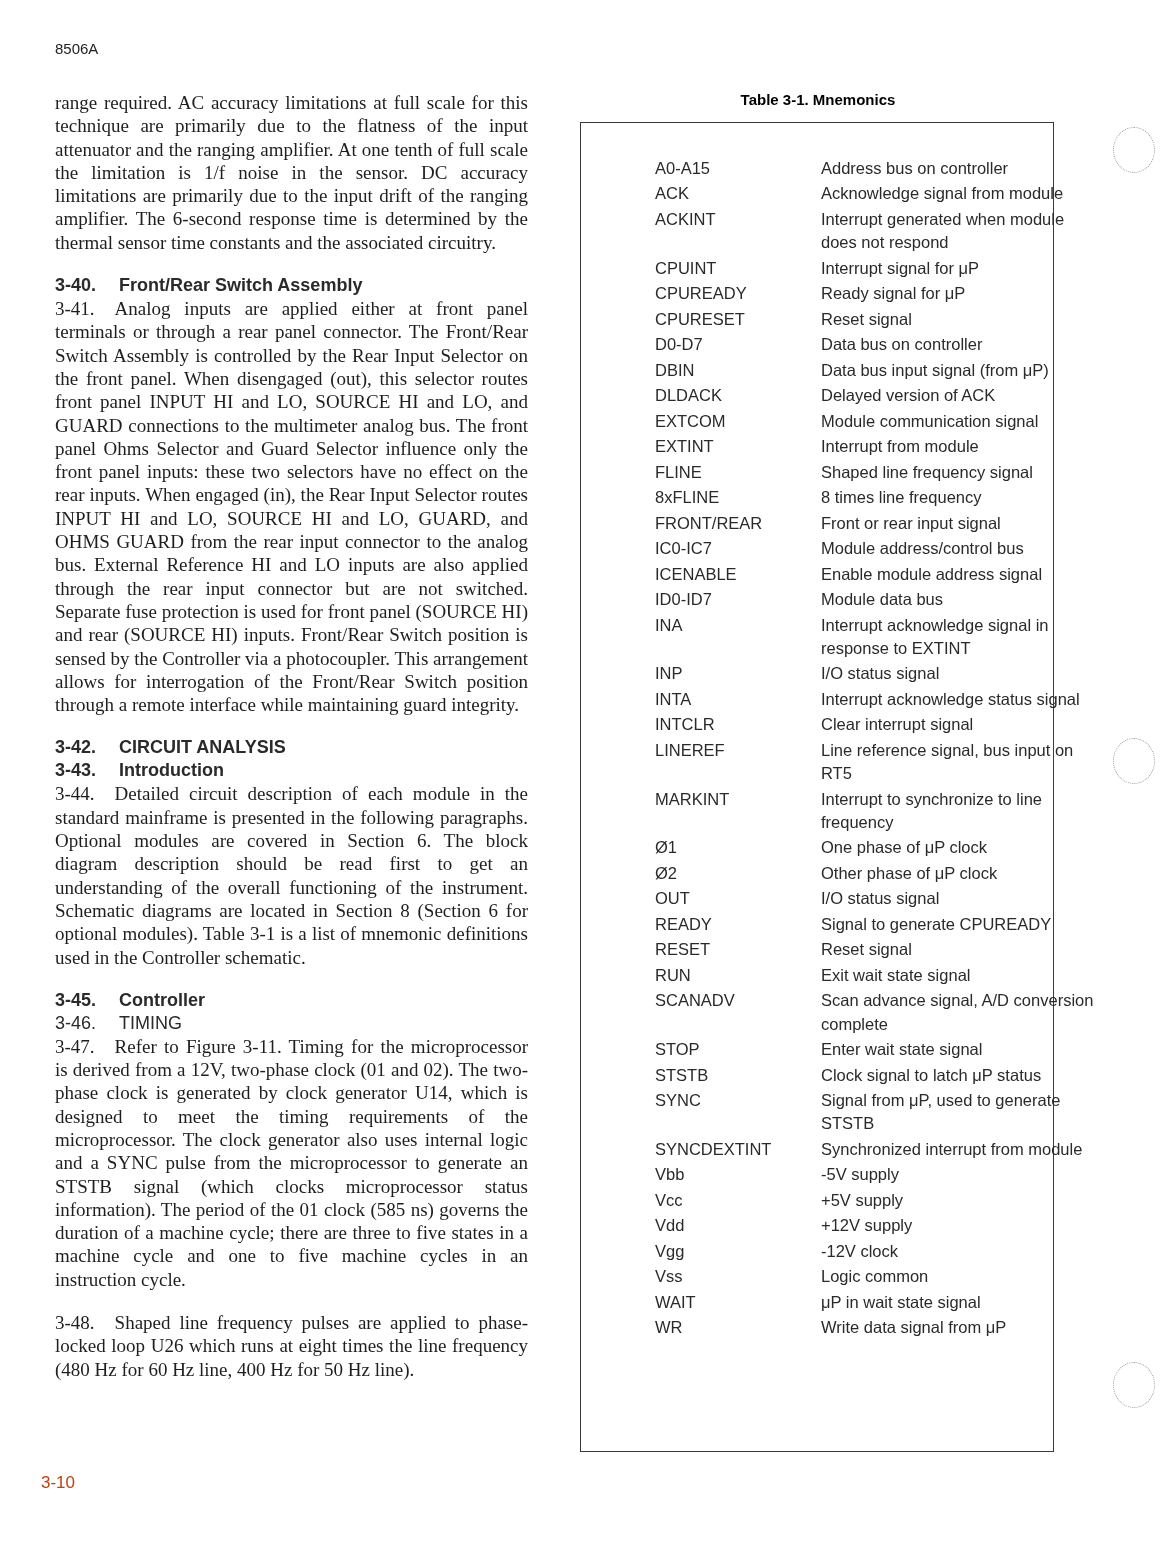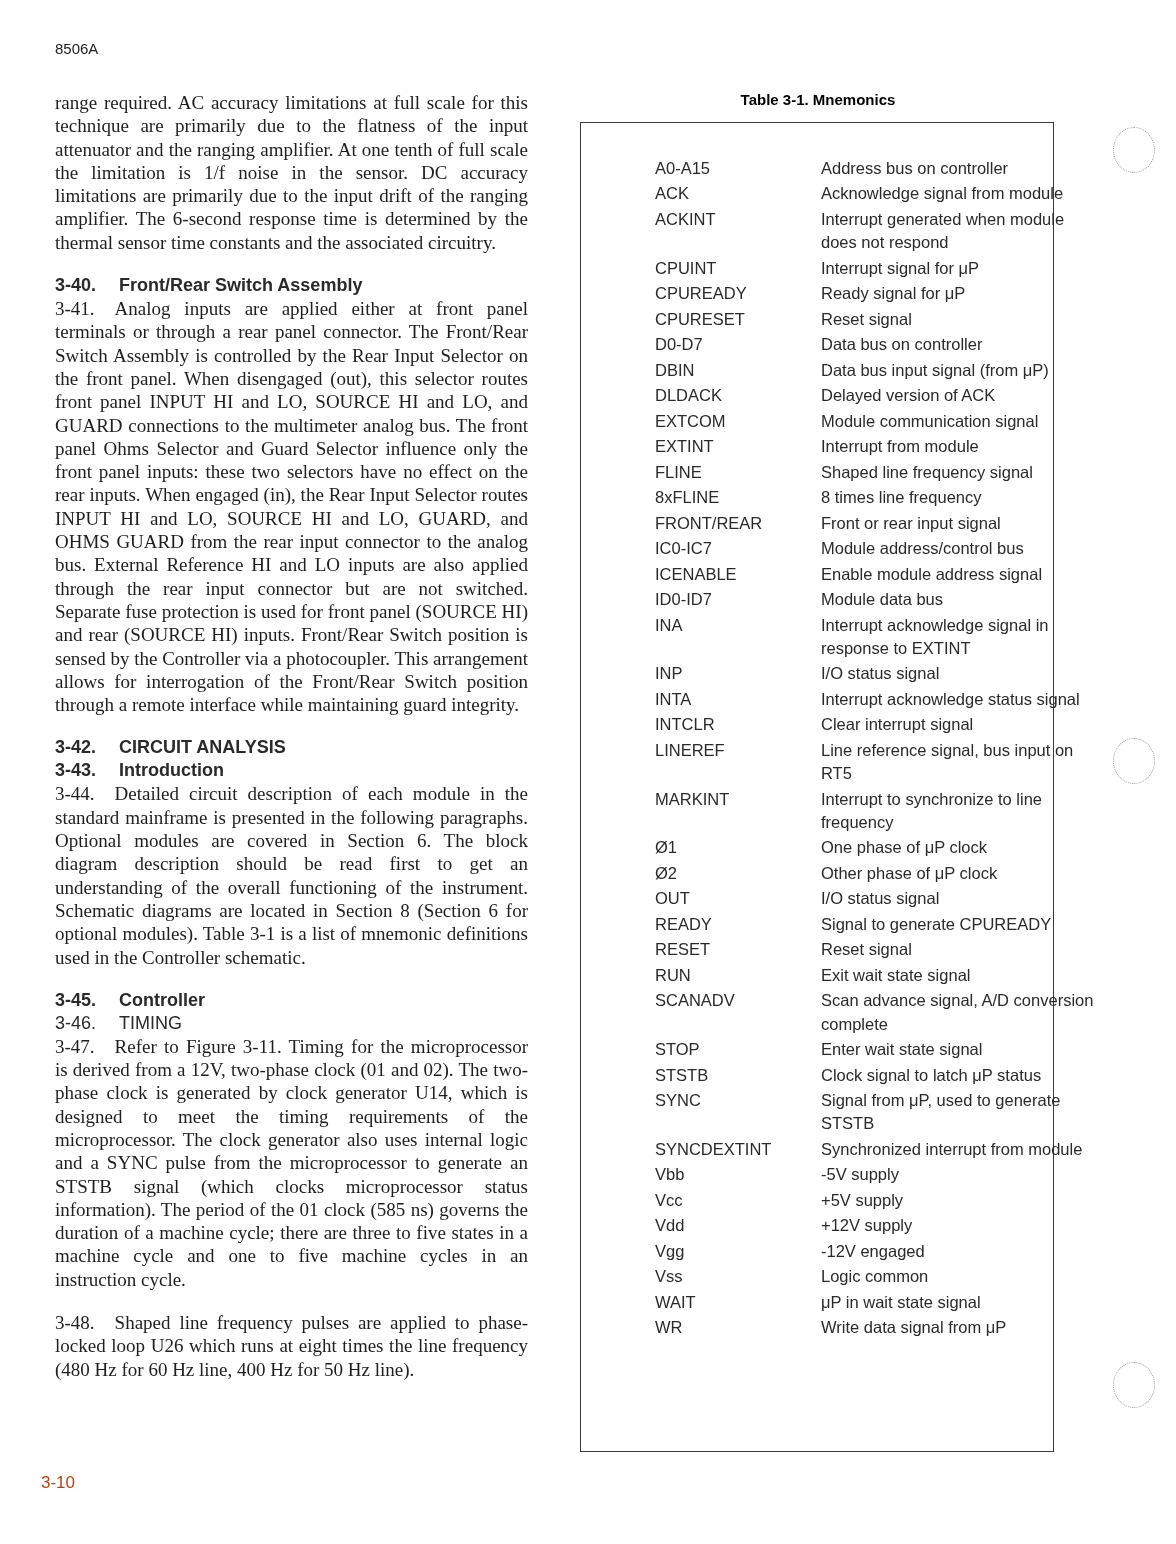--- a/index.html
+++ b/index.html
@@ -209,21 +209,21 @@
       <tr>
         <td class="code">Vcc</td>
         <td>+5V supply</td>
       </tr>
       <tr>
         <td class="code">Vdd</td>
         <td>+12V supply</td>
       </tr>
       <tr>
         <td class="code">Vgg</td>
-        <td>-12V engaged</td>
+        <td>-12V clock</td>
       </tr>
       <tr>
         <td class="code">Vss</td>
         <td>Logic common</td>
       </tr>
       <tr>
         <td class="code">WAIT</td>
         <td>μP in wait state signal</td>
       </tr>
       <tr>

